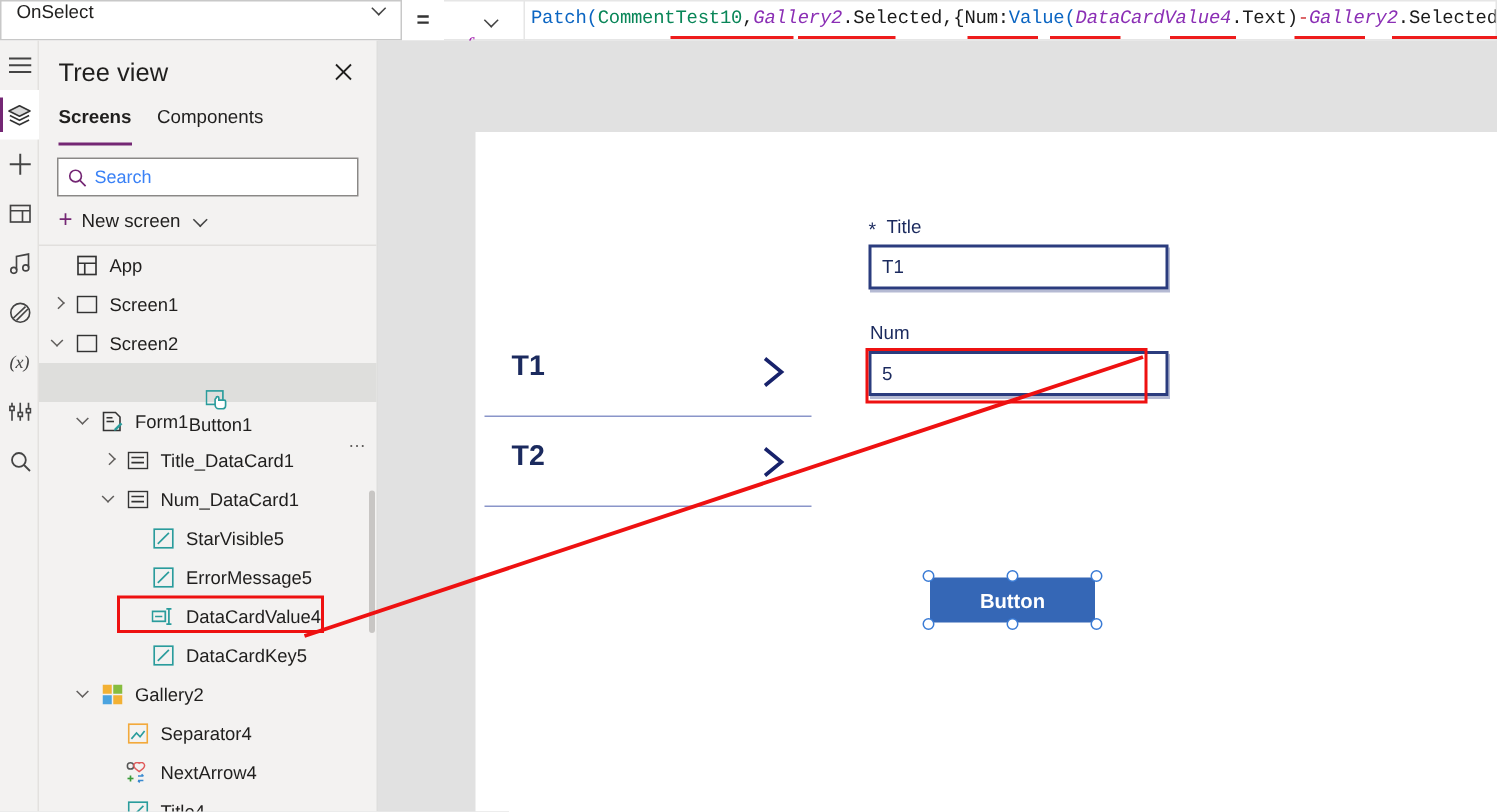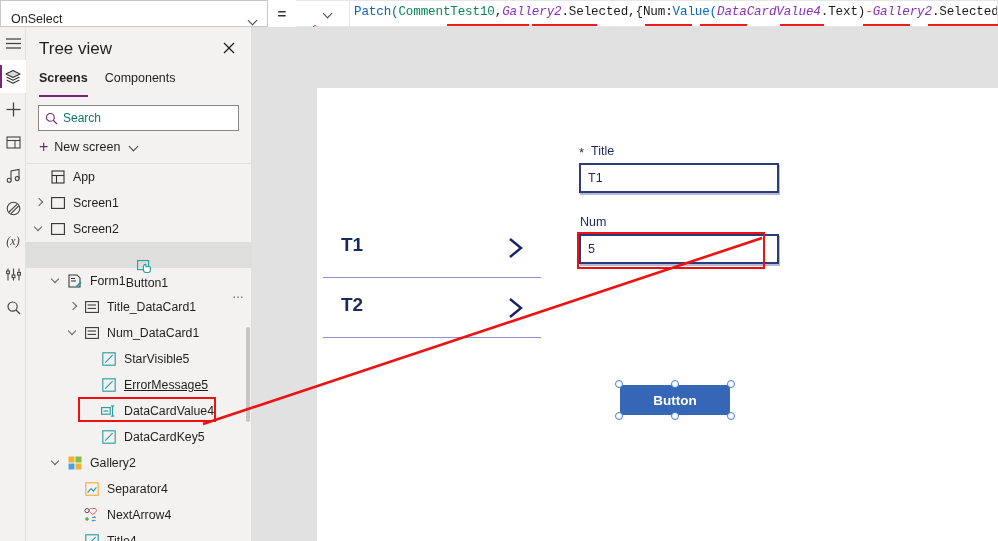--- a/index.html
+++ b/index.html
@@ -11,21 +11,21 @@
   }
   #root { position: relative; width: 998px; height: 541px; }
 
   
   .topbar {
     position: absolute; left: 0; top: 0; width: 998px; height: 27px;
     background: #ffffff; display: flex; align-items: stretch;
   }
   .prop-dropdown {
     width: 268px; height: 27px; border: 1px solid #c8c8c8; background: #fff;
-    display: flex; align-items: flex-end; padding: 0 8px 0 10px;
+    display: flex; align-items: flex-start; padding: 0 8px 0 10px;
     font-size: 12.5px; color: #201f1e; cursor: pointer; gap: 18px;
   }
   .prop-dropdown .lbl { flex: 1; }
   .chev { width: 10px; height: 10px; position: relative; flex: 0 0 auto; }
   .chev::before {
     content: ""; position: absolute; left: 0px; top: 1px;
     width: 6px; height: 6px;
     border-right: 1.2px solid #444; border-bottom: 1.2px solid #444;
     transform: rotate(45deg);
   }
@@ -107,21 +107,21 @@
   .tab.active { font-weight: bold; }
   .tab.active::after {
     content: ""; position: absolute; left: 0; right: 0; bottom: 0;
     height: 2px; background: #742774;
   }
   .search-wrap { padding: 8px 12px 0 12px; }
   .search-box {
     height: 26px; background: #fff; border: 1px solid #8a8886;
     display: flex; align-items: center; padding: 0 6px; gap: 5px;
   }
-  .search-box .ph { font-size: 12px; color: #0f766e; }
+  .search-box .ph { font-size: 12px; color: #3b82f6; }
   .newscreen {
     display: flex; align-items: center; gap: 6px; padding: 9px 0 9px 13px;
     cursor: pointer; border-bottom: 1px solid #e1dfdd;
   }
   .newscreen .plus { color: #742774; font-size: 16px; line-height: 12px; }
   .newscreen .ns-lbl { font-size: 12.5px; color: #201f1e; }
 
   .tree-list { position: relative; }
   .tnode {
     display: flex; align-items: center; height: 26px; cursor: pointer;
@@ -466,21 +466,21 @@
           <span class="ticon">
             <svg width="14" height="14" viewBox="0 0 14 14">
               <g fill="none" stroke="#2a9c9c" stroke-width="1.1">
                 <rect x="0.8" y="0.8" width="12.4" height="12.4"></rect>
                 <line x1="3.2" y1="10.6" x2="10.6" y2="3.2"></line>
               </g>
             </svg>
           </span>
           <span class="tlbl">StarVisible5</span>
         </div>
-        <div class="tnode" style="padding-left: 57px; text-decoration: underline;">
+        <div class="tnode" style="padding-left: 57px;">
           <span class="twist "></span>
           <span class="ticon">
             <svg width="14" height="14" viewBox="0 0 14 14">
               <g fill="none" stroke="#2a9c9c" stroke-width="1.1">
                 <rect x="0.8" y="0.8" width="12.4" height="12.4"></rect>
                 <line x1="3.2" y1="10.6" x2="10.6" y2="3.2"></line>
               </g>
             </svg>
           </span>
           <span class="tlbl">ErrorMessage5</span>

